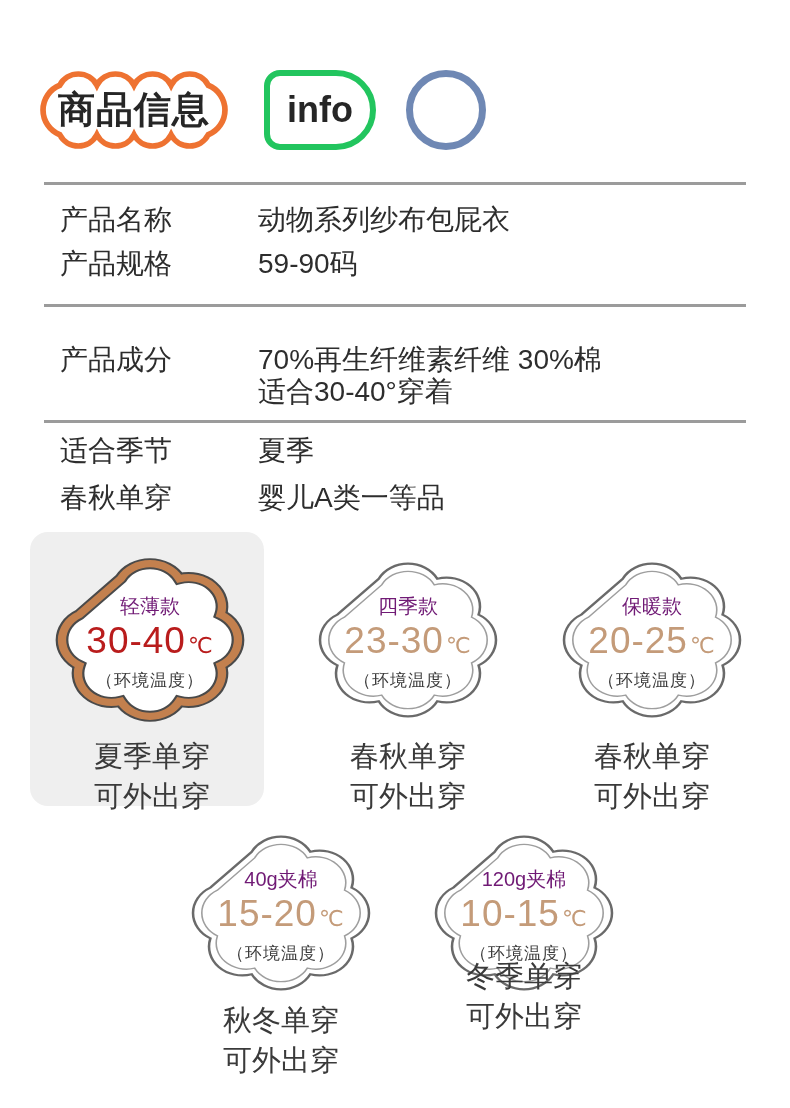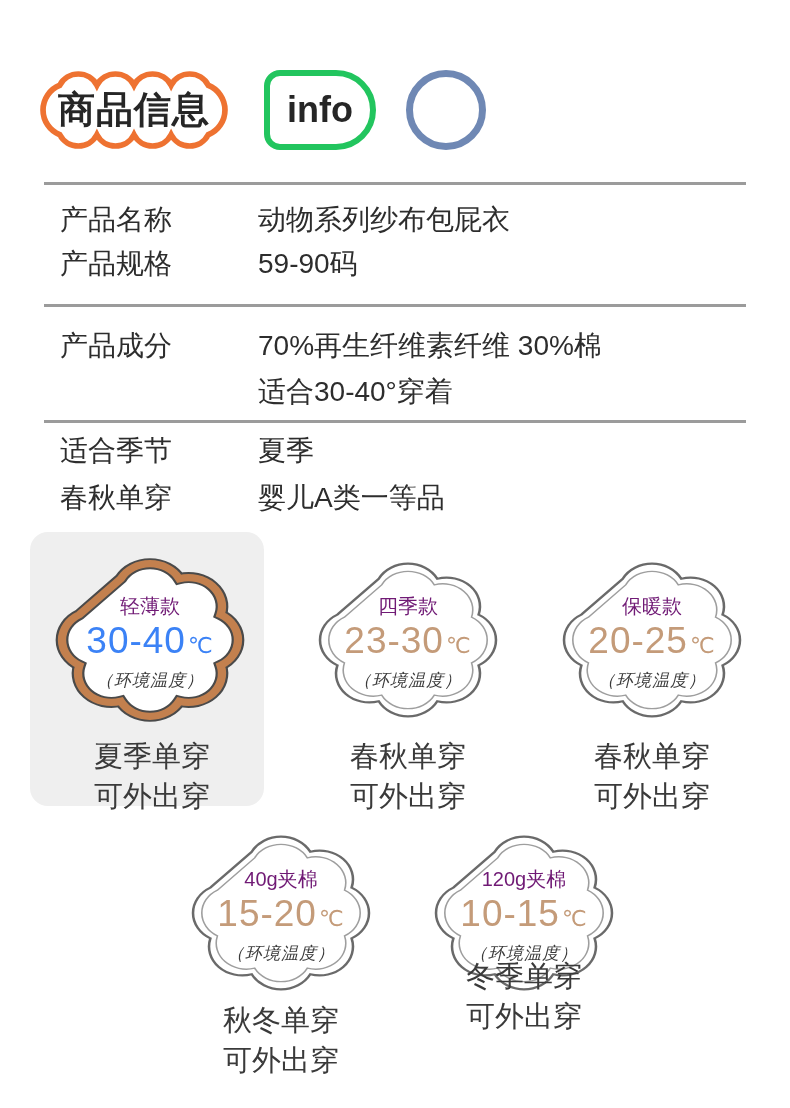--- a/index.html
+++ b/index.html
@@ -24,36 +24,36 @@
   .ring{
     box-sizing:border-box;margin-left:14px;width:80px;height:80px;border-radius:50%;
     border:7px solid #6f88b4;background:#fff;
   }
   
   .divider{position:absolute;left:44px;width:702px;height:3px;background:#9b9b9b;}
   .d1{top:182px}.d2{top:304px}.d3{top:420px}
   
   .spec-label{position:absolute;left:60px;font-size:28px;font-weight:500;color:#2d2d2d;line-height:32px;}
   .spec-value{position:absolute;left:258px;font-size:28px;font-weight:500;color:#2d2d2d;line-height:32px;}
-  .y1{top:204px}.y2{top:248px}.y3{top:330px}.y3b{top:376px}.y4{top:435px}.y5{top:482px}
+  .y1{top:204px}.y2{top:248px}.y3{top:344px}.y3b{top:376px}.y4{top:435px}.y5{top:482px}
   
   .hl-card{position:absolute;left:30px;top:532px;width:234px;height:274px;border-radius:18px;background:#efefef;}
   .flower{position:absolute;width:196px;height:170px;}
   .flower svg{position:absolute;left:0;top:0;}
   .f1{left:52px;top:555px}
   .f2{left:310px;top:555px}
   .f3{left:554px;top:555px}
   .f4{left:183px;top:828px}
   .f5{left:426px;top:828px}
   .flower-text{position:absolute;inset:0;display:flex;flex-direction:column;align-items:center;padding-top:27px;box-sizing:border-box;}
   .b-title{font-size:20px;color:#701a75;font-weight:500;line-height:24px;margin-top:12px;}
   .b-temp{font-size:37px;line-height:42px;letter-spacing:1px;color:#c49b79;font-weight:500;margin-top:2px;}
   .b-temp .b-unit{font-size:22px;margin-left:2px;}
-  .flower.hl .b-temp{color:#3b82f6;}
-  .b-note{font-size:17px;color:#3a3a3a;line-height:22px;margin-top:3px;letter-spacing:1px;font-style:italic;}
+  .flower.hl .b-temp{color:#b91c1c;}
+  .b-note{font-size:17px;color:#3a3a3a;line-height:22px;margin-top:3px;letter-spacing:1px;}
   .caption{position:absolute;width:220px;text-align:center;font-size:29px;font-weight:500;color:#3a3a3a;line-height:40px;}
   .c1{left:42px;top:736px}
   .c2{left:298px;top:736px}
   .c3{left:542px;top:736px}
   .c4{left:171px;top:1000px}
   .c5{left:414px;top:956px}
 </style>
 </head>
 <body>
 

